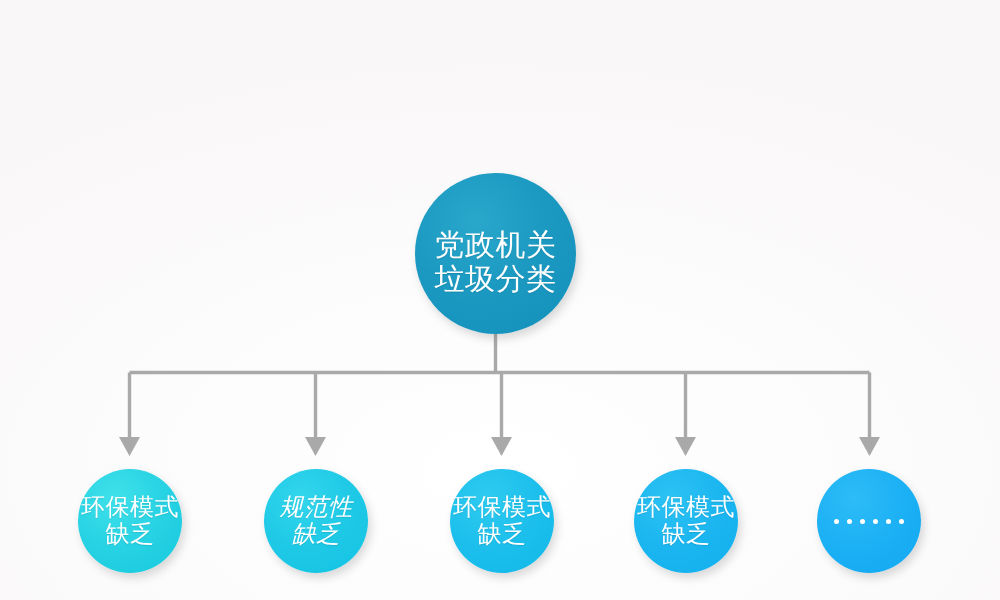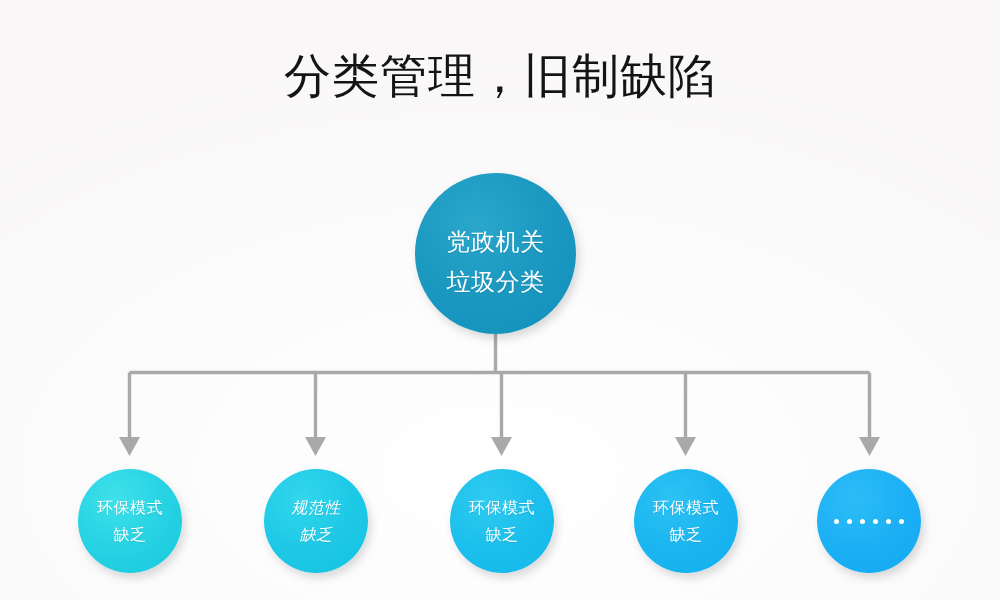--- a/index.html
+++ b/index.html
@@ -58,24 +58,24 @@
     white-space:pre-line;
     text-shadow:0 1px 1px rgba(0,0,0,0.10);
   }
 
   #root-node {
     left:415px; top:173px;
     width:161px; height:161px;
     background:
       radial-gradient(circle at 38% 30%, #2aa7cb 0%, #1b99c1 46%, #1390bb 100%);
   }
-  #root-node .lbl { font-size:24px; line-height:40px;margin-top:17px; }
+  #root-node .lbl { font-size:30px; line-height:34px;margin-top:17px; }
 
   .leaf { width:104px; height:104px; top:469px; }
-  .leaf .lbl { font-size:16px; line-height:27px; }
+  .leaf .lbl { font-size:24px; line-height:27px; }
 
   #leaf-0 { left:78px;  background:radial-gradient(circle at 36% 28%, #3fe1ea 0%, #27d2e3 50%, #16c9dd 100%); }
   #leaf-1 { left:264px; background:radial-gradient(circle at 36% 28%, #33d6ec 0%, #1ec9e6 50%, #13c2e2 100%);font-style:italic; }
   #leaf-2 { left:450px; background:radial-gradient(circle at 36% 28%, #2ecbf0 0%, #1cbfec 50%, #12b8e9 100%); }
   #leaf-3 { left:634px; background:radial-gradient(circle at 36% 28%, #2cc2f3 0%, #1bb6f0 50%, #11afee 100%); }
   #leaf-4 { left:817px; background:radial-gradient(circle at 36% 28%, #2dbcf7 0%, #1cb0f4 50%, #12a9f2 100%); }
 
   .dots {
     display:flex; gap:8px; align-items:center;
   }
@@ -84,21 +84,20 @@
     width:5px; height:5px;
     border-radius:50%;
     background:#ffffff;
   }
 </style>
 </head>
 <body>
 
 <div id="stage">
 
-  <div id="title">分类管理，旧制缺陷</div>
 
   <svg id="wires" viewBox="0 0 1000 600" width="1000" height="600" aria-hidden="true">
     <g stroke="#a9a9a9" stroke-width="3.4" fill="none" stroke-linecap="butt">
 
       <path d="M495.5 334 L495.5 372.5"></path>
 
       <path d="M129.5 372.5 L869.5 372.5"></path>
 
       <path d="M129.5 372.5 L129.5 437"></path>
       <path d="M315.5 372.5 L315.5 437"></path>

